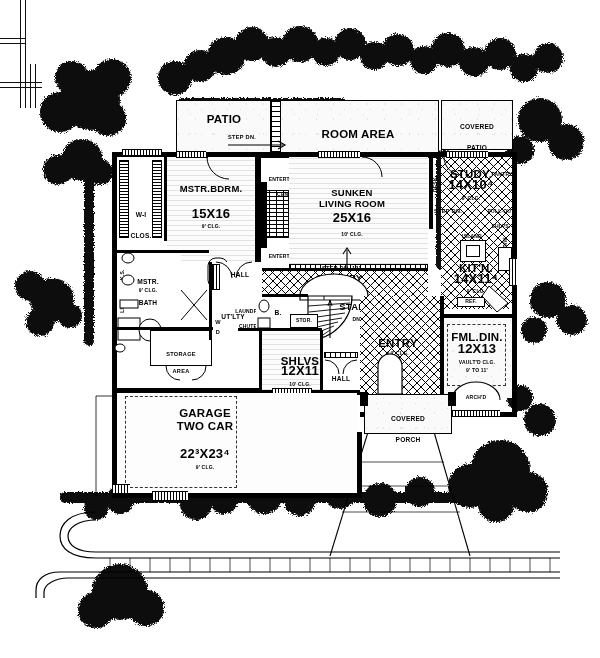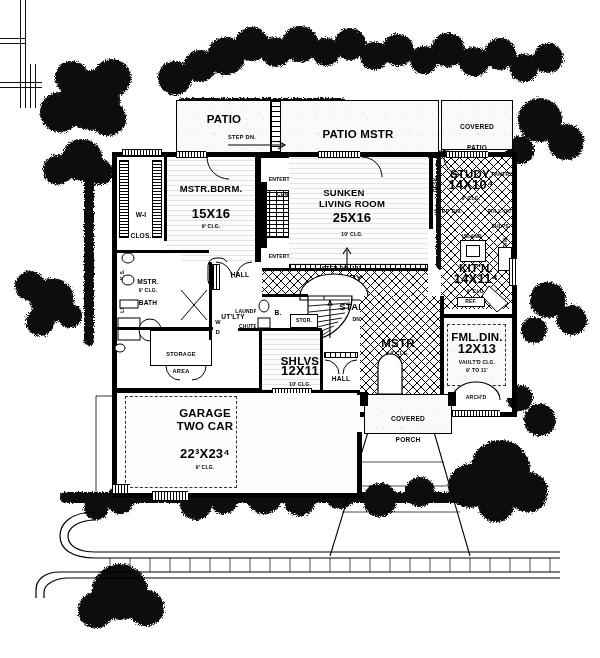--- a/index.html
+++ b/index.html
@@ -212,21 +212,21 @@
       <path d="M350 486 L452 486" stroke-width="0.7"></path>
       <path d="M342 512 L460 512" stroke-width="0.7"></path>
     </g>
   </svg>
 
   <div class="room stipple abs" style="left:176px;top:100px;width:95px;height:58px;border:1.5px solid #000;"></div>
   <div class="lbl n11" style="left:224px;top:113px;">PATIO</div>
   <div class="arrowtxt" style="left:228px;top:134px;">STEP DN.</div>
 
   <div class="room stipple abs" style="left:281px;top:100px;width:158px;height:58px;border:1.5px solid #000;border-left:none;"></div>
-  <div class="lbl n11" style="left:358px;top:128px;">PATIO MSTR</div>
+  <div class="lbl n11" style="left:358px;top:128px;">ROOM AREA</div>
 
   <div class="treadsv" style="left:271px;top:100px;width:10px;height:58px;"></div>
 
   <svg class="geom" viewBox="0 0 600 658">
     <path d="M228 145 L283 145" stroke="#000" stroke-width="1.2" fill="none"></path>
     <path d="M278 141 L285 145 L278 149" stroke="#000" stroke-width="1.2" fill="none"></path>
   </svg>
 
   <div class="room stipple abs" style="left:441px;top:100px;width:72px;height:50px;border:1.5px solid #000;"></div>
   <div class="lbl n7" style="left:477px;top:110px;">
@@ -267,21 +267,21 @@
     <b>CENTER</b>
   </div>
   <div class="lbl n5" style="left:288px;top:243px;">
     <b>ENTERTAINMT.</b>
     <b>CENTER</b>
   </div>
   <div class="brick" style="left:261px;top:190px;width:28px;height:48px;"></div>
   <div class="wall" style="left:255px;top:182px;width:12px;height:66px;"></div>
 
   <div class="room ruled abs" style="left:289px;top:157px;width:139px;height:112px;"></div>
-  <div class="lbl n9" style="left:344px;top:188px;">SUNKEN</div>
+  <div class="lbl n9" style="left:352px;top:188px;">SUNKEN</div>
   <div class="lbl n9" style="left:352px;top:199px;text-align:right;">LIVING ROOM</div>
   <div class="lbl n13" style="left:352px;top:211px;">25X16</div>
   <div class="lbl n5" style="left:352px;top:232px;">10' CLG.</div>
   <div class="win" style="left:318px;top:151px;width:42px;height:5px;"></div>
   <svg class="geom" viewBox="0 0 600 658">
     <path d="M362 157 A20 20 0 0 1 382 177" stroke="#000" stroke-width="1" fill="none"></path>
   </svg>
 
   <div class="treads" style="left:289px;top:264px;width:139px;height:6px;"></div>
   <div class="arrowtxt" style="left:322px;top:265px;">STEP DN. 12"</div>
@@ -366,21 +366,21 @@
     <path d="M330 300 L330 338" stroke="#000" stroke-width="1.1" fill="none"></path>
     <path d="M328 306 L330 300 L332 306" stroke="#000" stroke-width="1" fill="none"></path>
   </svg>
   <div class="lbl n9" style="left:357px;top:302px;">STAIRS</div>
   <div class="lbl n5" style="left:357px;top:317px;">DN.</div>
 
   <div class="outline" style="left:290px;top:314px;width:28px;height:14px;background:#fff;"></div>
   <div class="lbl n5" style="left:304px;top:318px;">STOR.</div>
 
   <div class="room hatch abs" style="left:360px;top:296px;width:80px;height:98px;"></div>
-  <div class="lbl n11" style="left:398px;top:337px;">MSTR</div>
+  <div class="lbl n11" style="left:398px;top:337px;">ENTRY</div>
   <div class="lbl n5" style="left:398px;top:351px;">14' CLG.</div>
   <div class="wall" style="left:440px;top:296px;width:4px;height:100px;"></div>
 
   <svg class="geom" viewBox="0 0 600 658">
     <path d="M378 394 L378 366 A12 12 0 0 1 402 366 L402 394 Z" fill="#fff" stroke="#000" stroke-width="1.2"></path>
   </svg>
 
   <div class="room stipple abs" style="left:364px;top:394px;width:88px;height:40px;border:1.5px solid #000;"></div>
   <div class="lbl n7" style="left:408px;top:402px;">
     <b>COVERED</b>

